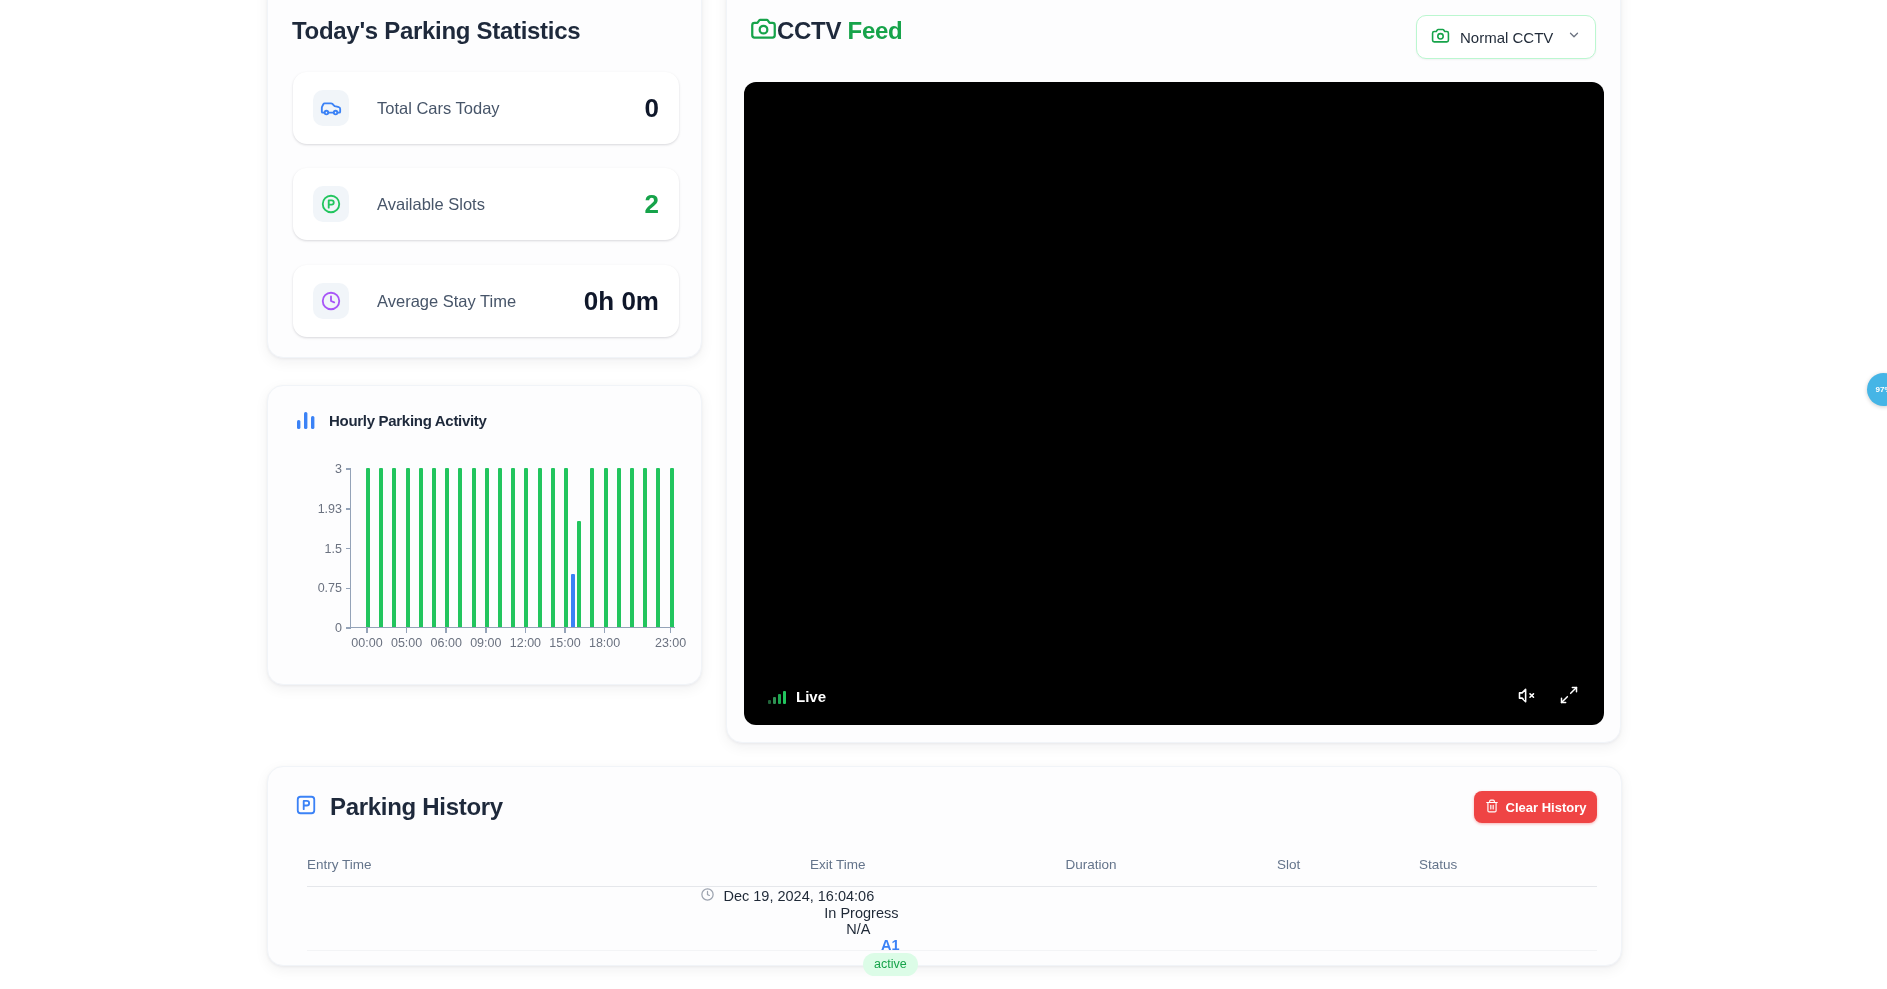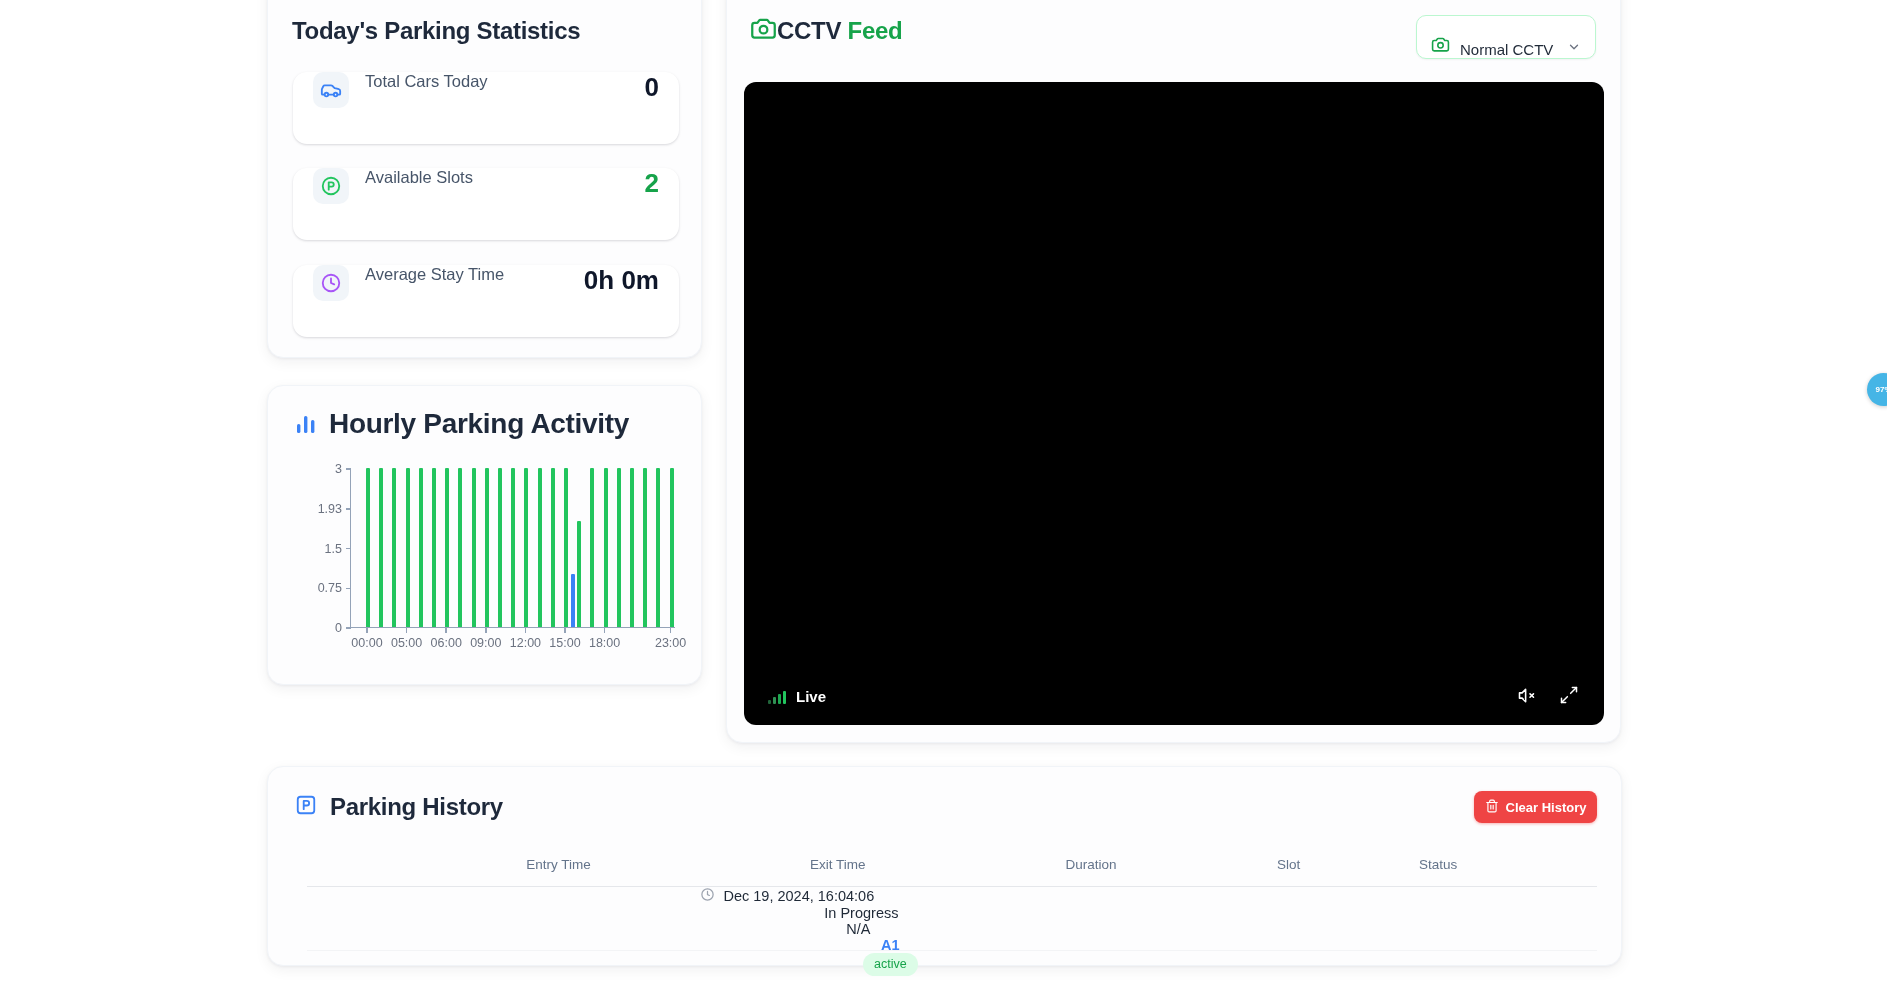--- a/index.html
+++ b/index.html
@@ -8,50 +8,50 @@
   .page { position:relative; width:1887px; height:989px; overflow:hidden; }
 
   .card { position:absolute; background:#fdfdfe; border:1px solid #f1f4f8; border-radius:16px;
           box-shadow:0 4px 14px rgba(15,23,42,.06), 0 1px 3px rgba(15,23,42,.05); }
 
   
   .stats-card { left:267px; top:-24px; width:435px; height:382px; }
   .stats-title { position:absolute; left:24px; top:40px; font-size:24px; font-weight:700; letter-spacing:-.3px; color:#1e293b; }
   .stat-card { position:absolute; left:25px; width:386px; height:72px; background:#ffffff;
                border-radius:14px; box-shadow:0 1px 3px rgba(15,23,42,.1), 0 1px 2px rgba(15,23,42,.06);
-               display:flex; align-items:flex-start; padding:0 20px; gap:16px; }
+               display:flex; align-items:center; padding:0 20px; gap:28px; }
   .stat-card.s1 { top:95px; } .stat-card.s2 { top:191px; } .stat-card.s3 { top:288px; }
   .stat-icon-box { width:36px; height:36px; border-radius:10px; background:#f1f5f9;
                    display:flex; align-items:center; justify-content:center; flex:0 0 auto; }
   .stat-label { font-size:16.5px; color:#475569; flex:1 1 auto; }
   .stat-value { font-size:26px; font-weight:700; color:#0f172a; }
   .stat-value.green { color:#16a34a; }
 
   
   .chart-card { left:267px; top:385px; width:435px; height:300px; }
   .chart-title-row { position:absolute; left:29px; top:22px; display:flex; align-items:center; gap:14px; }
-  .chart-title { font-size:28px; font-weight:700; letter-spacing:-.3px; color:#1e293b; }
+  .chart-title { font-size:15px; font-weight:700; letter-spacing:-.3px; color:#1e293b; }
   .chart-area { position:absolute; left:82px; top:83px; width:325px; height:159px;
                 border-left:1.5px solid #94a3b8; border-bottom:1.5px solid #94a3b8; }
   .chart-bar { position:absolute; bottom:0; width:4px; border-radius:1px 1px 0 0; }
   .y-axis { position:absolute; left:0; top:83px; width:74px; height:159px; }
   .y-label { position:absolute; right:0; width:74px; text-align:right; font-size:12.5px; color:#6b7280; }
   .y-tick { position:absolute; left:78px; width:5px; height:1.5px; background:#94a3b8; }
   .x-axis { position:absolute; left:82px; top:242px; width:325px; height:26px; }
   .x-label { position:absolute; top:8px; width:44px; text-align:center; font-size:12.5px; color:#6b7280; }
   .x-tick { position:absolute; top:0; width:1.5px; height:5px; background:#94a3b8; }
 
   
   .cctv-card { left:726px; top:-24px; width:895px; height:767px; }
   .cctv-header { position:absolute; left:23px; top:38px; display:flex; align-items:center; }
   .cctv-title { font-size:24px; font-weight:700; letter-spacing:-.3px; }
   .cctv-title .t1 { color:#1e293b; } .cctv-title .t2 { color:#16a34a; }
   .cctv-select { position:absolute; left:689px; top:38px; width:180px; height:44px; background:#ffffff;
                  border:1px solid #bbf7d0; border-radius:10px; box-shadow:0 1px 2px rgba(15,23,42,.05);
-                 display:flex; align-items:flex-end; gap:10px; padding:0 14px; cursor:pointer; }
+                 display:flex; align-items:center; gap:10px; padding:16px 14px; cursor:pointer; }
   .cctv-select-label { flex:1; font-size:15px; color:#1f2937; }
   .video { position:absolute; left:17px; top:105px; width:860px; height:643px; background:#000; border-radius:12px; }
   .live-wrap { position:absolute; left:24px; bottom:21px; display:flex; align-items:flex-end; gap:10px; }
   .live-label { color:#ffffff; font-size:15px; font-weight:700; line-height:1; }
   .signal { display:flex; align-items:flex-end; gap:2px; }
   .signal i { display:block; width:3px; border-radius:1px; }
   .video-btn { position:absolute; bottom:18px; width:24px; height:24px; display:flex; align-items:center; justify-content:center; cursor:pointer; }
   .video-btn.mute { right:66px; } .video-btn.expand { right:23px; }
 
   
@@ -60,21 +60,21 @@
   .history-title { font-size:24px; font-weight:700; letter-spacing:-.3px; color:#1e293b; }
   .clear-btn { position:absolute; left:1206px; top:24px; width:123px; height:32px; background:#ef4444;
                border:none; border-radius:8px; color:#fff; font-size:13px; font-weight:700;
                font-family:"Liberation Sans", sans-serif; display:flex; align-items:center; justify-content:center; gap:7px; cursor:pointer;
                box-shadow:0 1px 3px rgba(239,68,68,.4); }
   .table { position:absolute; left:39px; top:90px; width:1290px; }
   .thead { display:flex; padding-bottom:14px; border-bottom:1px solid #e5e7eb; }
   .th { font-size:13.5px; color:#64748b; }
   .trow { display:flex; align-items:center; height:64px; border-bottom:1px solid #f3f4f6;flex-direction:column; }
   .td { font-size:14.5px; color:#1f2937; display:flex; align-items:center; gap:8px; }
-  .c1 { width:39%;text-align:center; } .c2 { width:19.8%; } .c3 { width:16.4%; } .c4 { width:11%; } .c5 { width:13.8%; }
+  .c1 { width:39%; } .c2 { width:19.8%; } .c3 { width:16.4%; } .c4 { width:11%; } .c5 { width:13.8%; }
   .td.c4 { font-weight:700; color:#3b82f6; }
   .badge { background:#dcfce7; color:#16a34a; font-size:12.5px; padding:5px 11px; border-radius:999px; line-height:1; }
 
   .float-badge { position:absolute; left:1867px; top:373px; width:33px; height:33px; border-radius:50%;
                  background:#45b5e6; color:#fff; font-size:8px; font-weight:700;
                  display:flex; align-items:center; justify-content:center; box-shadow:0 1px 4px rgba(0,0,0,.2); cursor:pointer; }
 </style>
 </head>
 <body>
 

